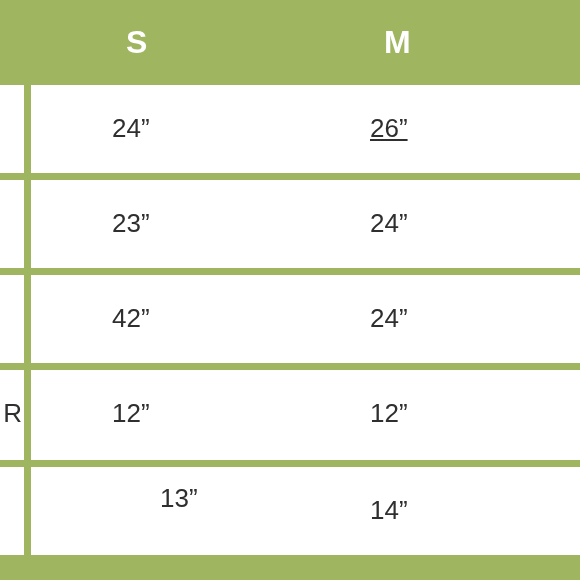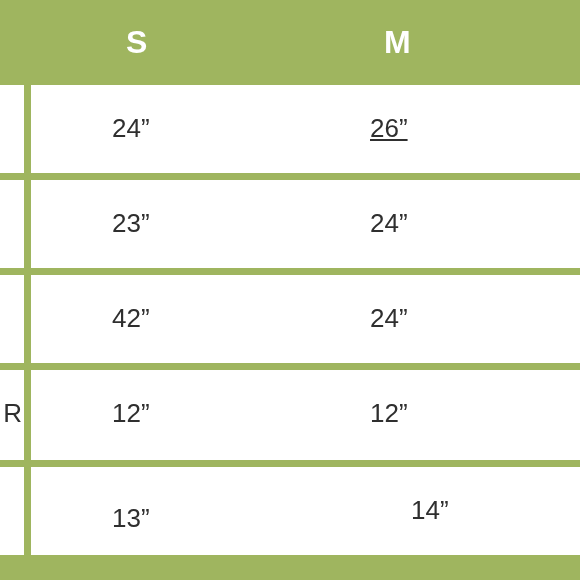--- a/index.html
+++ b/index.html
@@ -144,21 +144,21 @@
 
     <div class="chart-row" style="top:285px;height:90px;">
       <div class="cell label-cell" style="top:28px;">R</div>
       <div class="cell value-s" style="top:28px;">12”</div>
       <div class="cell value-m" style="top:28px;">12”</div>
     </div>
     <div class="h-rule" style="top:375px;"></div>
 
     <div class="chart-row" style="top:382px;height:88px;">
       <div class="cell label-cell" style="top:28px;"></div>
-      <div class="cell value-s" style="top:36px;">13”</div>
-      <div class="cell value-m" style="top:28px;margin-left:41px;">14”</div>
+      <div class="cell value-s" style="top:16px;margin-left:48px;">13”</div>
+      <div class="cell value-m" style="top:28px;">14”</div>
     </div>
 
   </div>
 
   <div class="chart-footer"></div>
 
 </div>
 
 </body></html>

